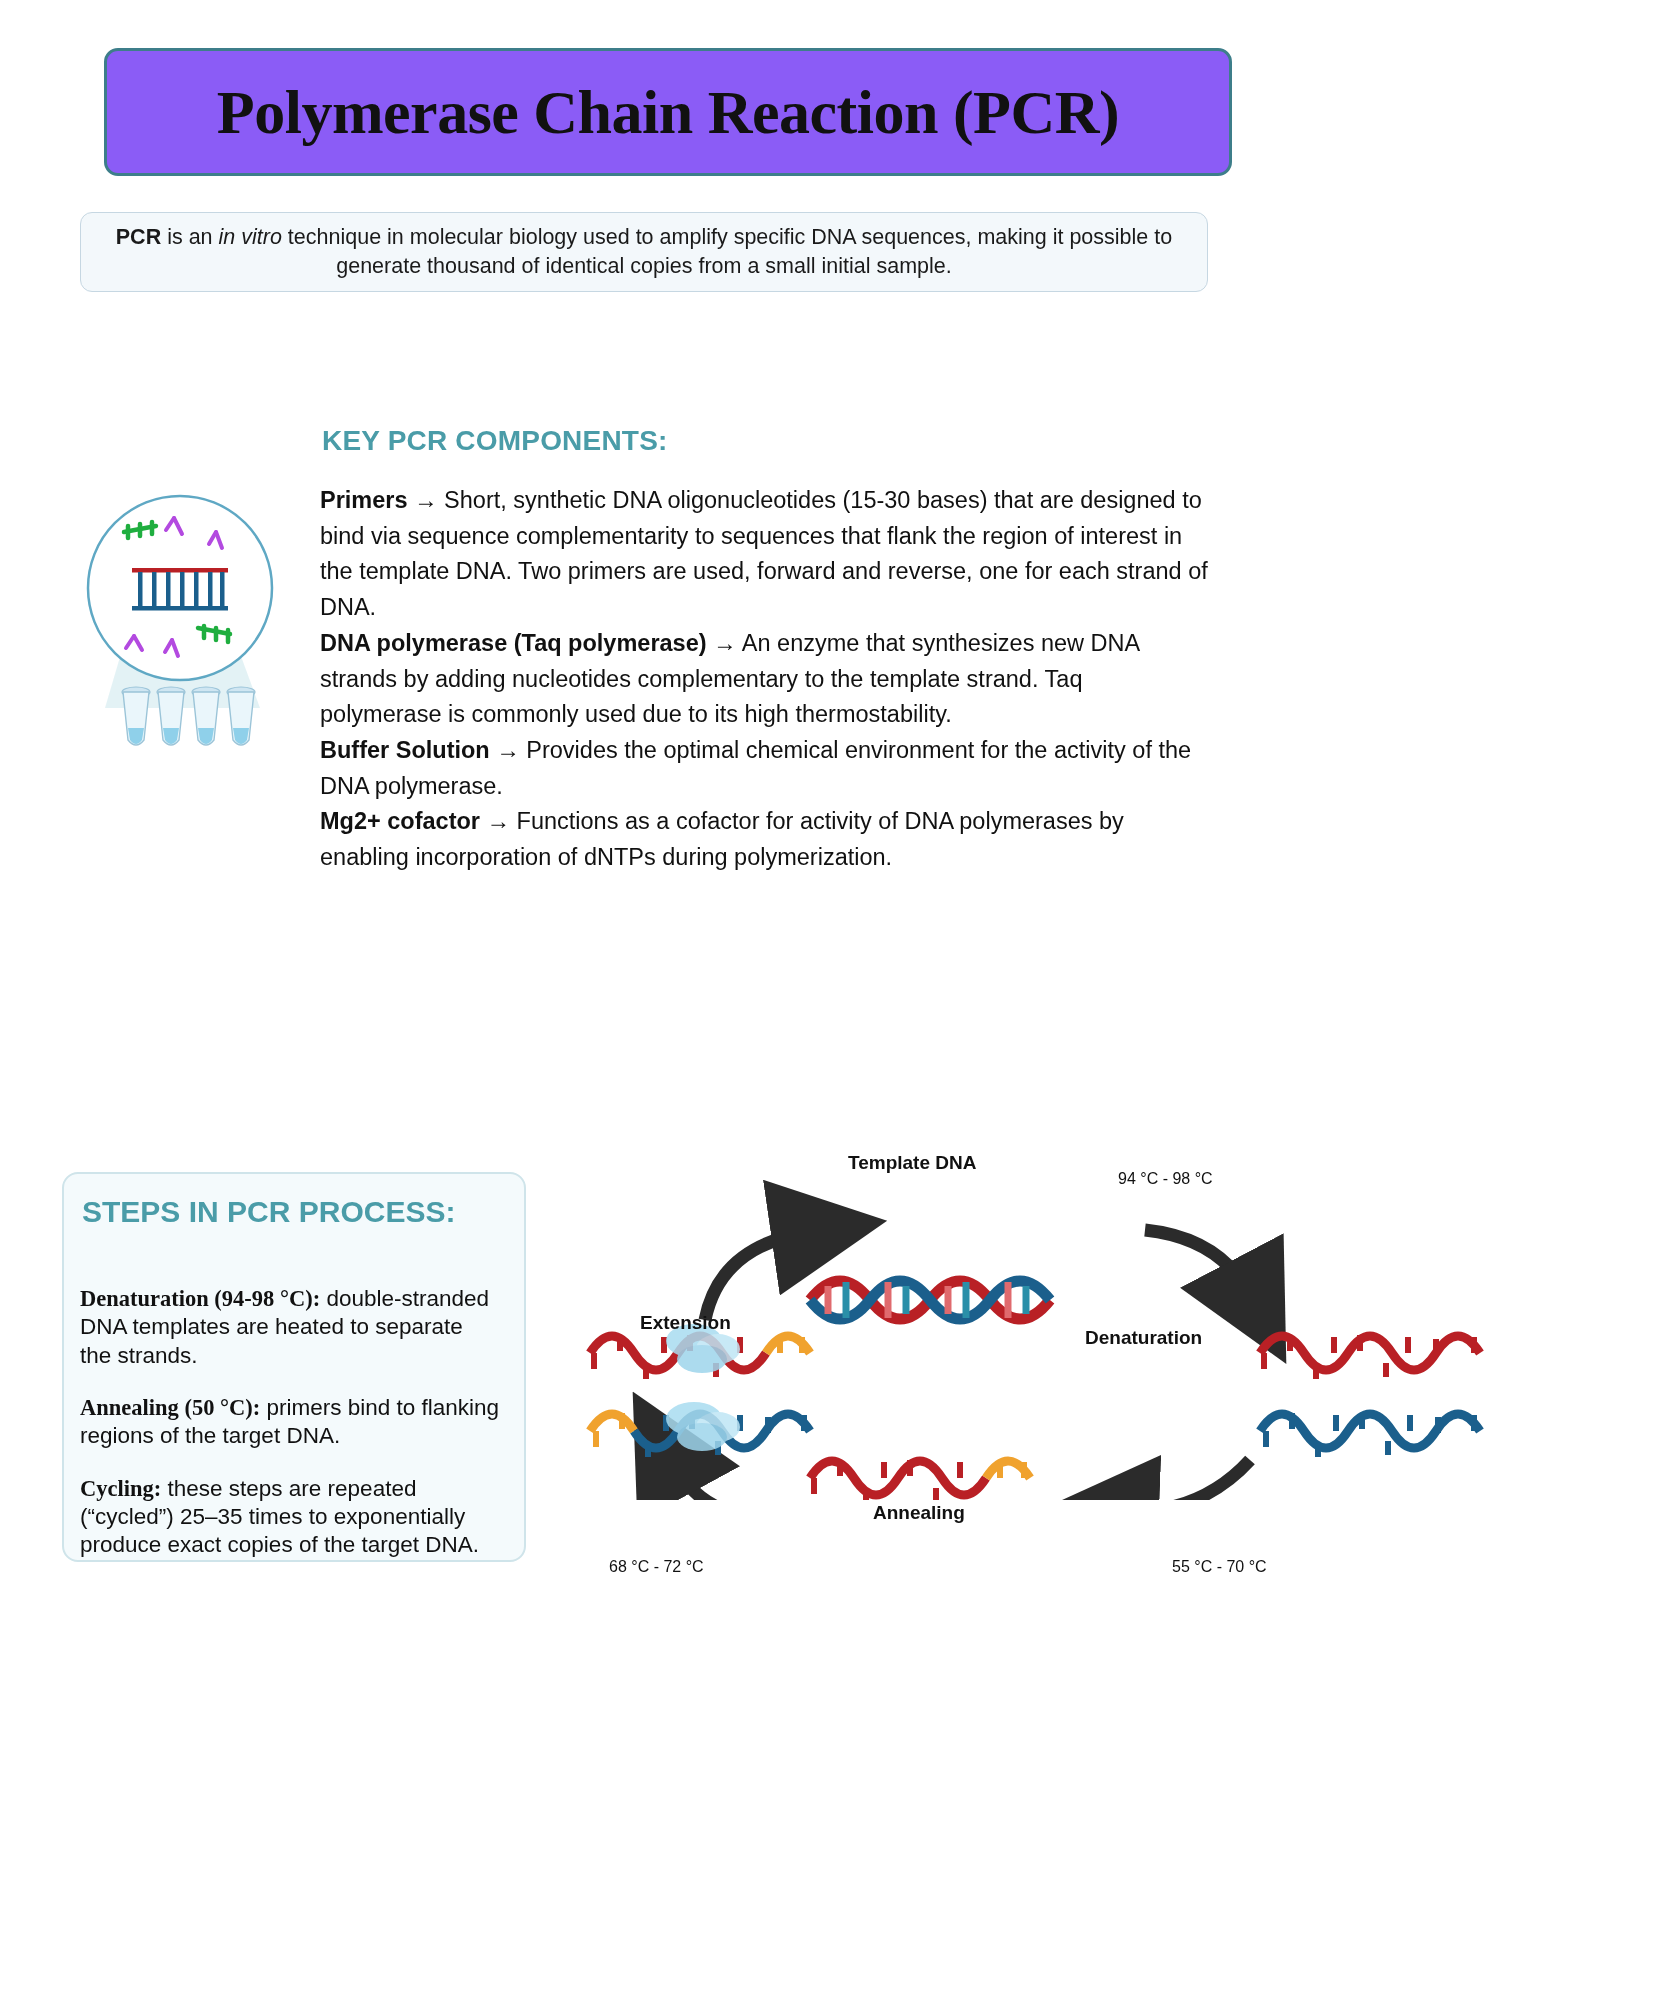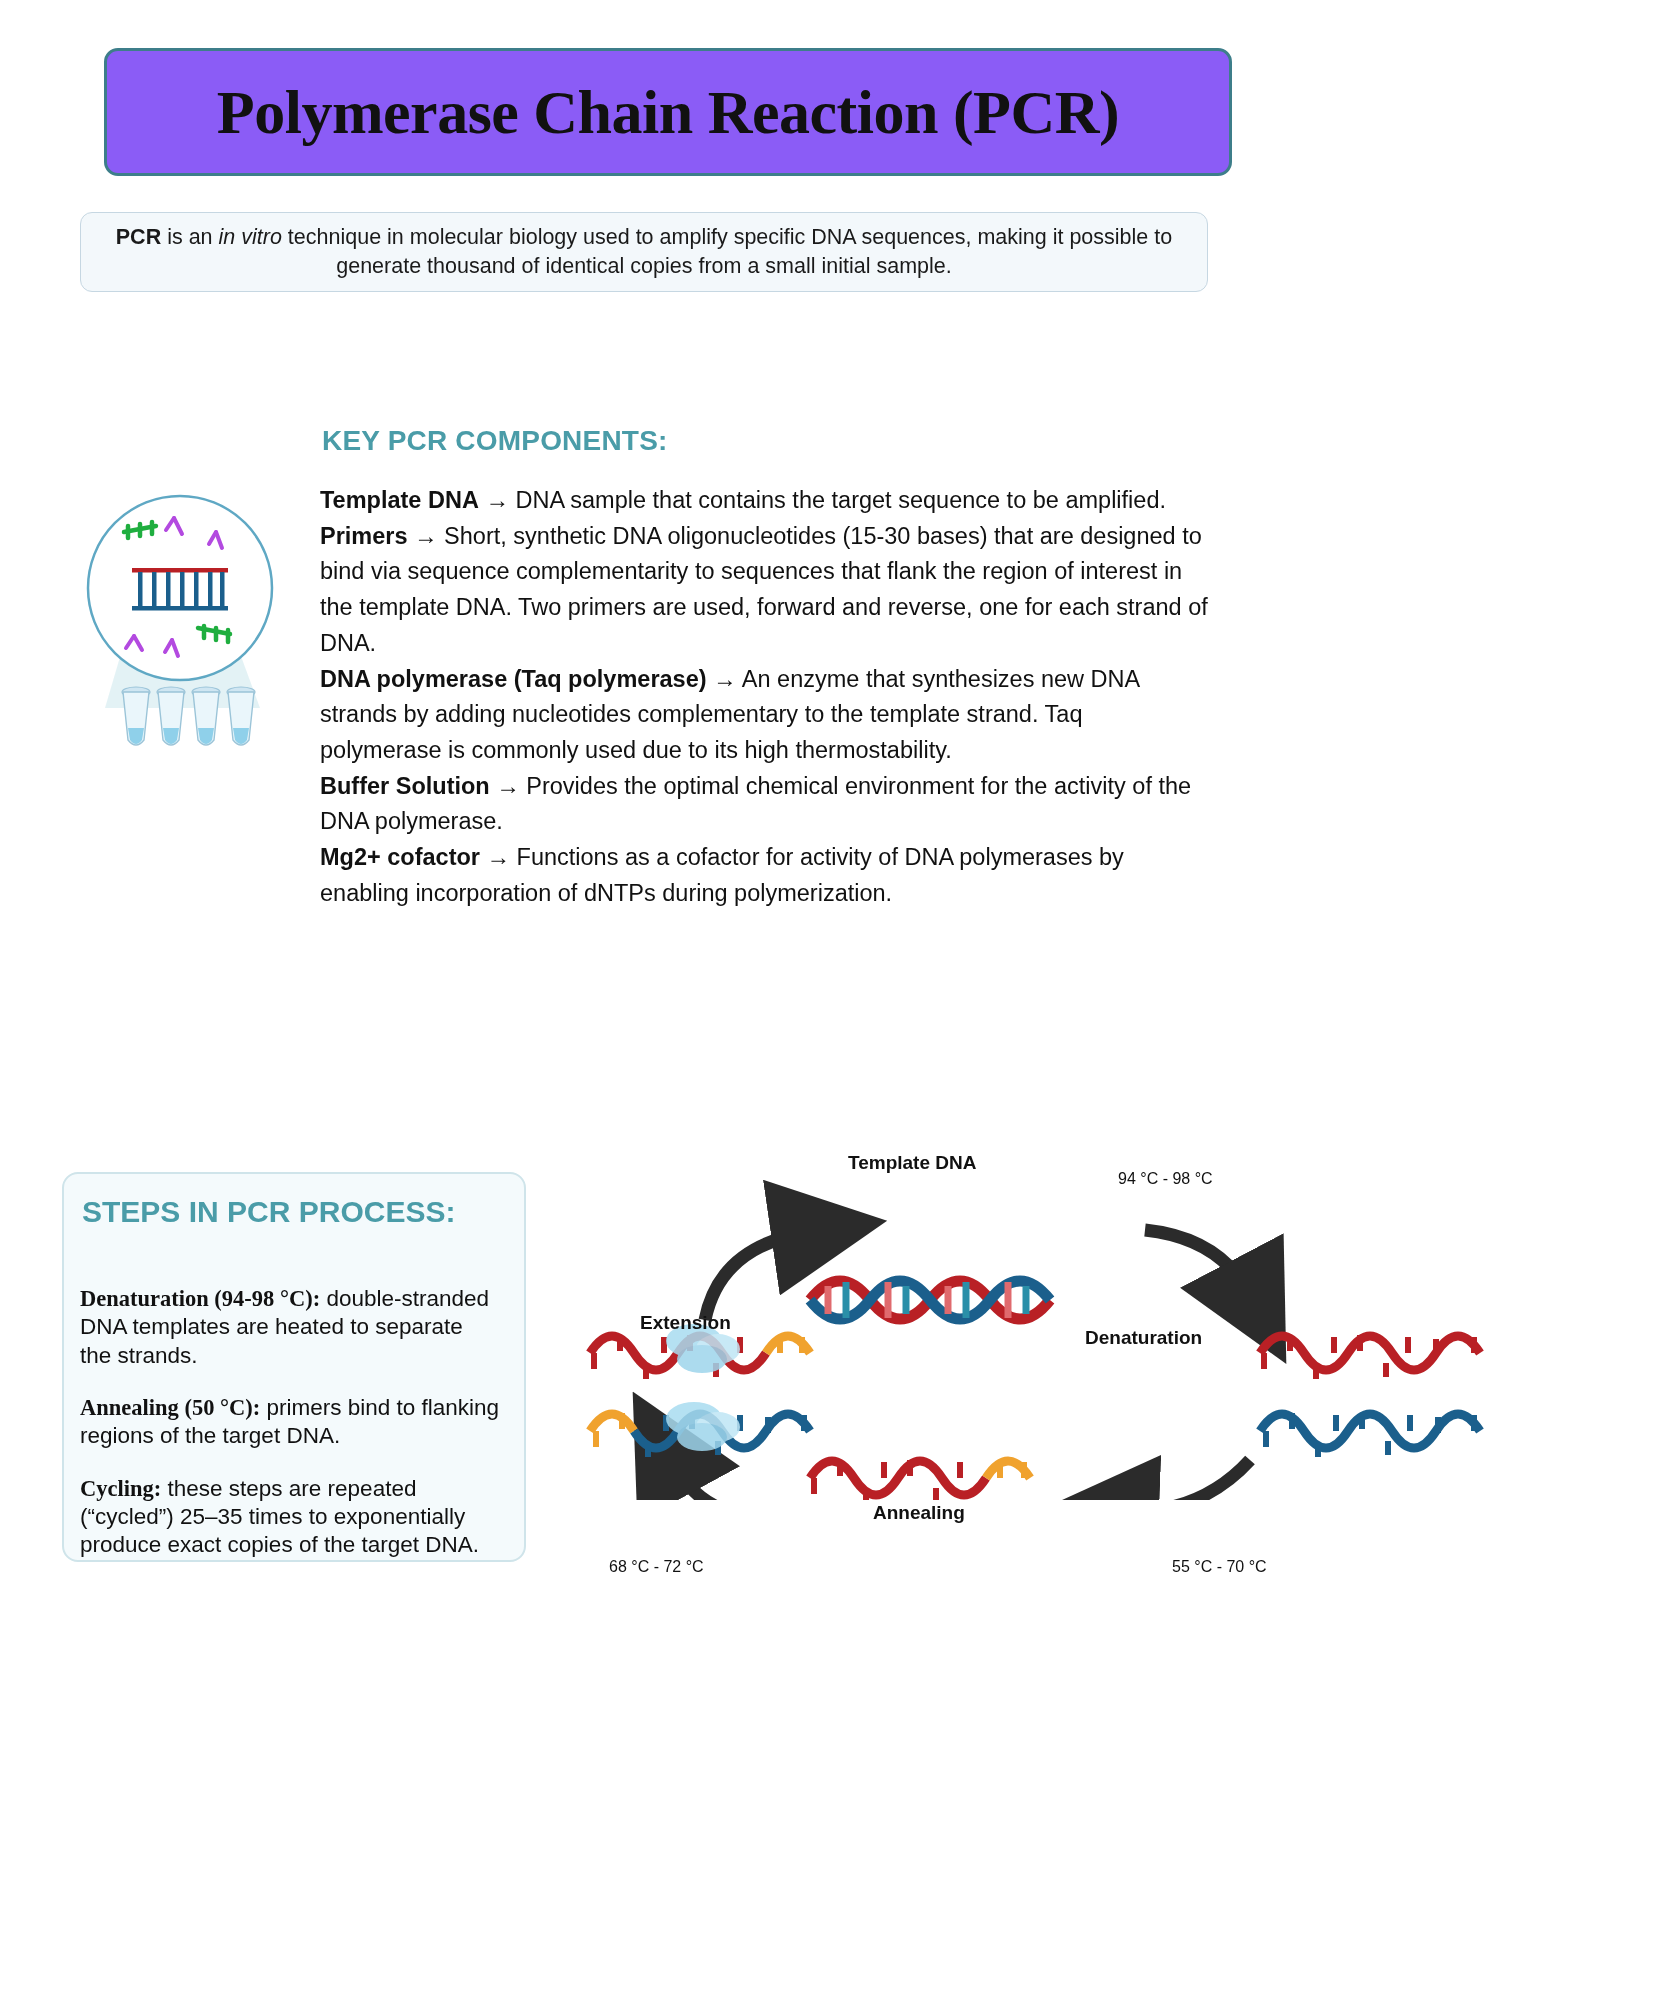--- a/index.html
+++ b/index.html
@@ -155,21 +155,20 @@
         <path d="M1 4 L6 52 Q14 62 22 52 L27 4 Z" fill="#eaf6fb" stroke="#9bc4d8" stroke-width="1.4"></path>
         <path d="M6 40 L8 52 Q14 60 20 52 L22 40 Z" fill="#8fd0ea"></path>
       </g>
     </g>
   </svg>
 </div>
 
 <div class="components-heading">KEY PCR COMPONENTS:</div>
 
 <div class="components-body">
-  <p><b>Template DNA</b> <span class="arrow">→</span> <span>DNA sample that contains the target sequence to be amplified.</span></p>
   <p><b>Primers</b> <span class="arrow">→</span> <span>Short, synthetic DNA oligonucleotides (15-30 bases) that are designed to bind via sequence complementarity to sequences that flank the region of interest in the template DNA. Two primers are used, forward and reverse, one for each strand of DNA.</span></p>
   <p><b>DNA polymerase (Taq polymerase)</b> <span class="arrow">→</span> <span>An enzyme that synthesizes new DNA strands by adding nucleotides complementary to the template strand. Taq polymerase is commonly used due to its high thermostability.</span></p>
   <p><b>Buffer Solution</b> <span class="arrow">→</span> <span>Provides the optimal chemical environment for the activity of the DNA polymerase.</span></p>
   <p><b>Mg2+ cofactor</b> <span class="arrow">→</span> <span>Functions as a cofactor for activity of DNA polymerases by enabling incorporation of dNTPs during polymerization.</span></p>
 </div>
 
 <div class="steps-box" style="height:390px;"></div>
 <div class="steps-heading">STEPS IN PCR PROCESS:</div>
 <div class="steps-list">
   <p><b>Denaturation (94-98 °C):</b><span> double-stranded DNA templates are heated to separate the strands.</span></p>

